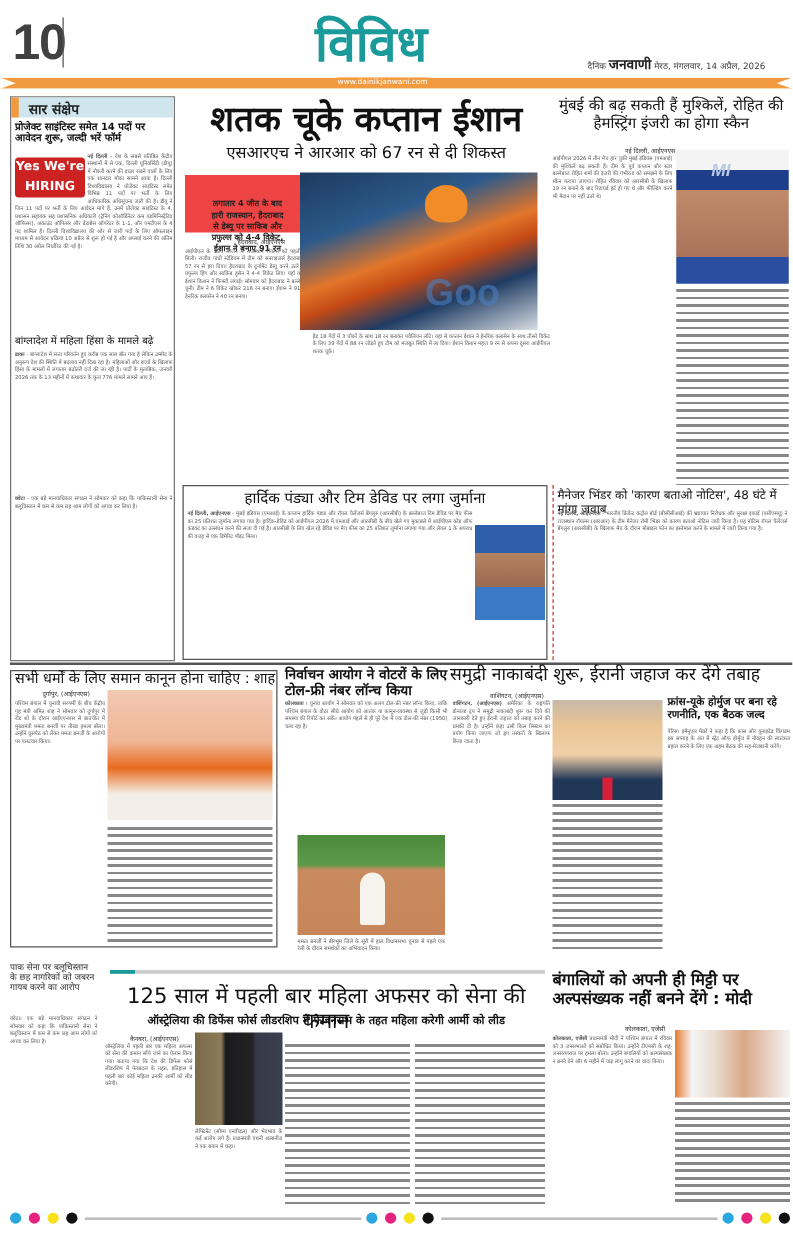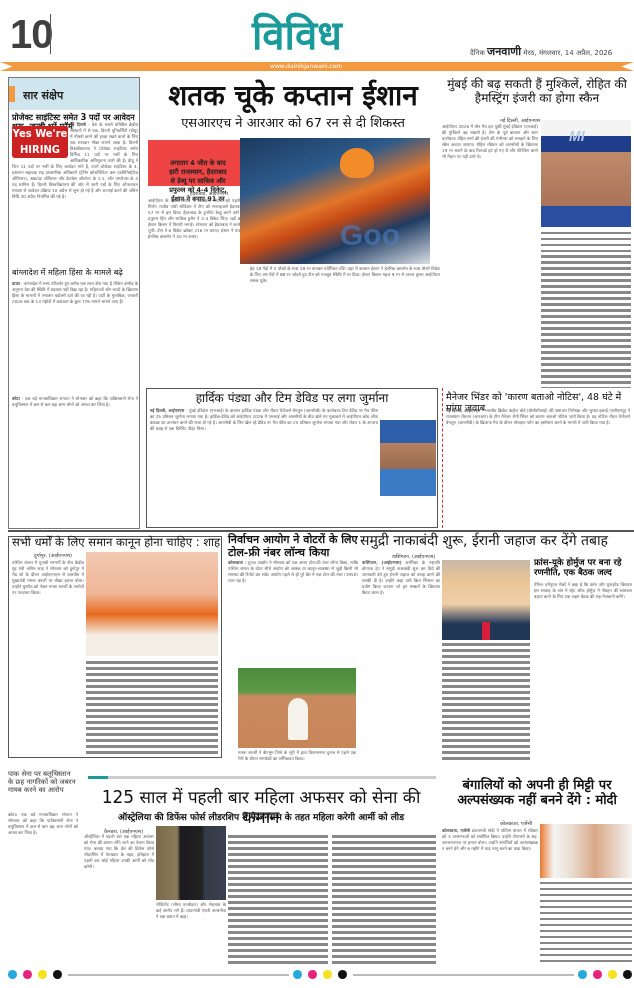--- a/index.html
+++ b/index.html
@@ -29,25 +29,25 @@
 <div class="abs section">विविध</div>
 <div class="abs paper">
  <span>दैनिक</span>
  <b>जनवाणी</b>
  <span>मेरठ, मंगलवार, 14 अप्रैल, 2026</span>
 </div>
 <div class="abs ribbon"></div>
 <div class="abs url">www.dainikjanwani.com</div>
 
 <div class="abs" style="left:8px;top:77px;width:132px;height:452px;border:1px solid #777">
- <div style="background:#cfe6ee;height:32px;display:flex;align-items:center">
+ <div style="background:#cfe6ee;height:16px;display:flex;align-items:center">
   <span style="width:6px;height:16px;background:#f29a3f;display:inline-block"></span>
   <span style="font-size:11px;font-weight:bold;margin-left:8px;color:#222">सार संक्षेप</span>
  </div>
- <div class="h" style="font-size:8px;font-weight:bold;margin:3px 3px">प्रोजेक्ट साइंटिस्ट समेत 3 पदों पर आवेदन शुरू, जल्दी भरें फॉर्म</div>
+ <div class="h" style="font-size:8px;font-weight:bold;margin:3px 3px">प्रोजेक्ट साइंटिस्ट समेत 14 पदों पर आवेदन शुरू, जल्दी भरें फॉर्म</div>
  <div class="img" style="position:absolute;left:3px;top:48px;width:56px;height:32px;background:#c22;border-radius:3px;color:#fff;text-align:center;font-size:10px;font-weight:bold;line-height:16px"><span>Yes We're HIRING</span></div>
  <div class="txt" style="position:absolute;left:3px;top:44px;width:126px;height:144px;padding-left:0;text-indent:0">
   <div style="float:left;width:58px;height:40px"></div><b>नई दिल्ली</b> - <span>देश के सबसे प्रतिष्ठित केंद्रीय संस्थानों में से एक, दिल्ली यूनिवर्सिटी (डीयू) में नौकरी करने की इच्छा रखने वालों के लिए एक शानदार मौका सामने आया है। दिल्ली विश्वविद्यालय ने प्रोजेक्ट साइंटिस्ट समेत विभिन्न 11 पदों पर भर्ती के लिए आधिकारिक अधिसूचना जारी की है। डीयू ने जिन 11 पदों पर भर्ती के लिए आवेदन मांगे हैं, उनमें प्रोजेक्ट साइंटिस्ट के 4, प्रशासन सहायक सह प्रशासनिक अधिकारी (ट्रेनिंग कोऑर्डिनेटर कम एडमिनिस्ट्रेटिव ऑफिसर), अकाउंट ऑफिसर और डेटाबेस ऑपरेटर के 1-1, और एमटीएस के 4 पद शामिल हैं। दिल्ली विश्वविद्यालय की ओर से जारी पदों के लिए ऑफलाइन माध्यम से आवेदन प्रक्रिया 10 अप्रैल से शुरू हो गई है और अप्लाई करने की अंतिम तिथि 30 अप्रैल निर्धारित की गई है।</span>
  </div>
  <div class="h" style="position:absolute;top:190px;left:3px;font-size:8px;font-weight:normal">बांग्लादेश में महिला हिंसा के मामले बढ़े</div>
  <div class="txt" style="position:absolute;left:3px;top:203px;width:126px;height:86px"><b>ढाका</b> - <span>बांग्लादेश में सत्ता परिवर्तन हुए करीब एक साल बीत गया है लेकिन उम्मीद के अनुरूप देश की स्थिति में बदलाव नहीं दिख रहा है। महिलाओं और बच्चों के खिलाफ हिंसा के मामलों में लगातार बढ़ोतरी दर्ज की जा रही है। पार्टी के मुताबिक, जनवरी 2026 तक के 13 महीनों में कथावार के कुल 776 मामले सामने आए हैं।</span></div>
  <div class="txt" style="position:absolute;left:3px;top:318px;width:126px;height:128px"><b>क्वेटा</b> - <span>एक बड़े मानवाधिकार संगठन ने सोमवार को कहा कि पाकिस्तानी सेना ने बलूचिस्तान में कम से कम छह आम लोगों को अगवा कर लिया है।</span></div>
 </div>
 
 <div class="abs h" style="left:148px;top:80px;width:290px;text-align:center;font-size:28px;font-weight:bold">शतक चूके कप्तान ईशान</div>
@@ -112,21 +112,21 @@
   </div>
 <div class="abs h" style="left:84px;top:788px;width:354px;text-align:center;font-size:17px">125 साल में पहली बार महिला अफसर को सेना की कमान</div>
 <div class="abs h" style="left:84px;top:812px;width:354px;text-align:center;font-size:9px;font-weight:bold">ऑस्ट्रेलिया की डिफेंस फोर्स लीडरशिप में फेजनसभ के तहत महिला करेगी आर्मी को लीड</div>
 <div class="abs dateline" style="left:104px;top:828px">कैनबरा, (आईएनएस)</div>
 <div class="abs txt" style="left:84px;top:834px;width:70px;height:130px">ऑस्ट्रेलिया में पहली बार एक महिला अफसर को सेना की कमान सौंपे जाने का ऐलान किया गया। बताया गया कि देश की डिफेंस फोर्स लीडरशिप में फेरबदल के तहत, इतिहास में पहली बार कोई महिला उनकी आर्मी को लीड करेगी।</div>
 <div class="abs img" style="left:156px;top:826px;width:70px;height:74px;background:linear-gradient(90deg,#7a6a4a 0%,#8c7b58 30%,#1b1b1f 35%,#222 65%,#353a48 70%,#3b4050 100%)"></div>
 <div class="abs txt" style="left:156px;top:902px;width:70px;height:60px">लेफ्टिनेंट (सौम्य एनवीडल) और भेदभाव के कई आरोप लगे हैं। प्रधानमंत्री एंथनी अल्बनीज ने एक बयान में कहा।</div>
 <div class="abs txt txtbg" style="left:228px;top:834px;width:100px;height:130px"></div>
 <div class="abs txt txtbg" style="left:332px;top:834px;width:104px;height:130px"></div>
 
-<div class="abs h" style="left:442px;top:778px;width:190px;text-align:center;font-size:13px;font-weight:bold">बंगालियों को अपनी ही मिट्टी पर अल्पसंख्यक नहीं बनने देंगे : मोदी</div>
+<div class="abs h" style="left:442px;top:778px;width:190px;font-size:13px;font-weight:bold">बंगालियों को अपनी ही मिट्टी पर अल्पसंख्यक नहीं बनने देंगे : मोदी</div>
 <div class="abs dateline" style="left:500px;top:820px">कोलकाता, एजेंसी</div>
 <div class="abs txt" style="left:442px;top:828px;width:96px;height:136px"><b>कोलकाता, एजेंसी</b> <span>प्रधानमंत्री मोदी ने पश्चिम बंगाल में रविवार को 3 जनसभाओं को संबोधित किया। उन्होंने टीएमसी के शह-जनसरणराज पर हमला बोला। उन्होंने बंगालियों को अल्पसंख्यक न बनने देने और 6 महीने में चाड़ लागू करने का वादा किया।</span></div>
 <div class="abs img" style="left:540px;top:824px;width:92px;height:54px;background:linear-gradient(90deg,#e87a32 0%,#f4f4f4 15%,#eadccf 35%,#d9a888 60%,#f4f4f4 100%)"></div>
 <div class="abs txt txtbg" style="left:540px;top:880px;width:92px;height:84px"></div>
 
 <div class="abs" style="left:8px;top:970px;width:626px;display:flex;align-items:center;gap:4px">
  <span class="dot" style="background:#29a7df"></span>
  <span class="dot" style="background:#e5237f"></span>
  <span class="dot" style="background:#f6e31e"></span>
  <span class="dot" style="background:#111"></span>

